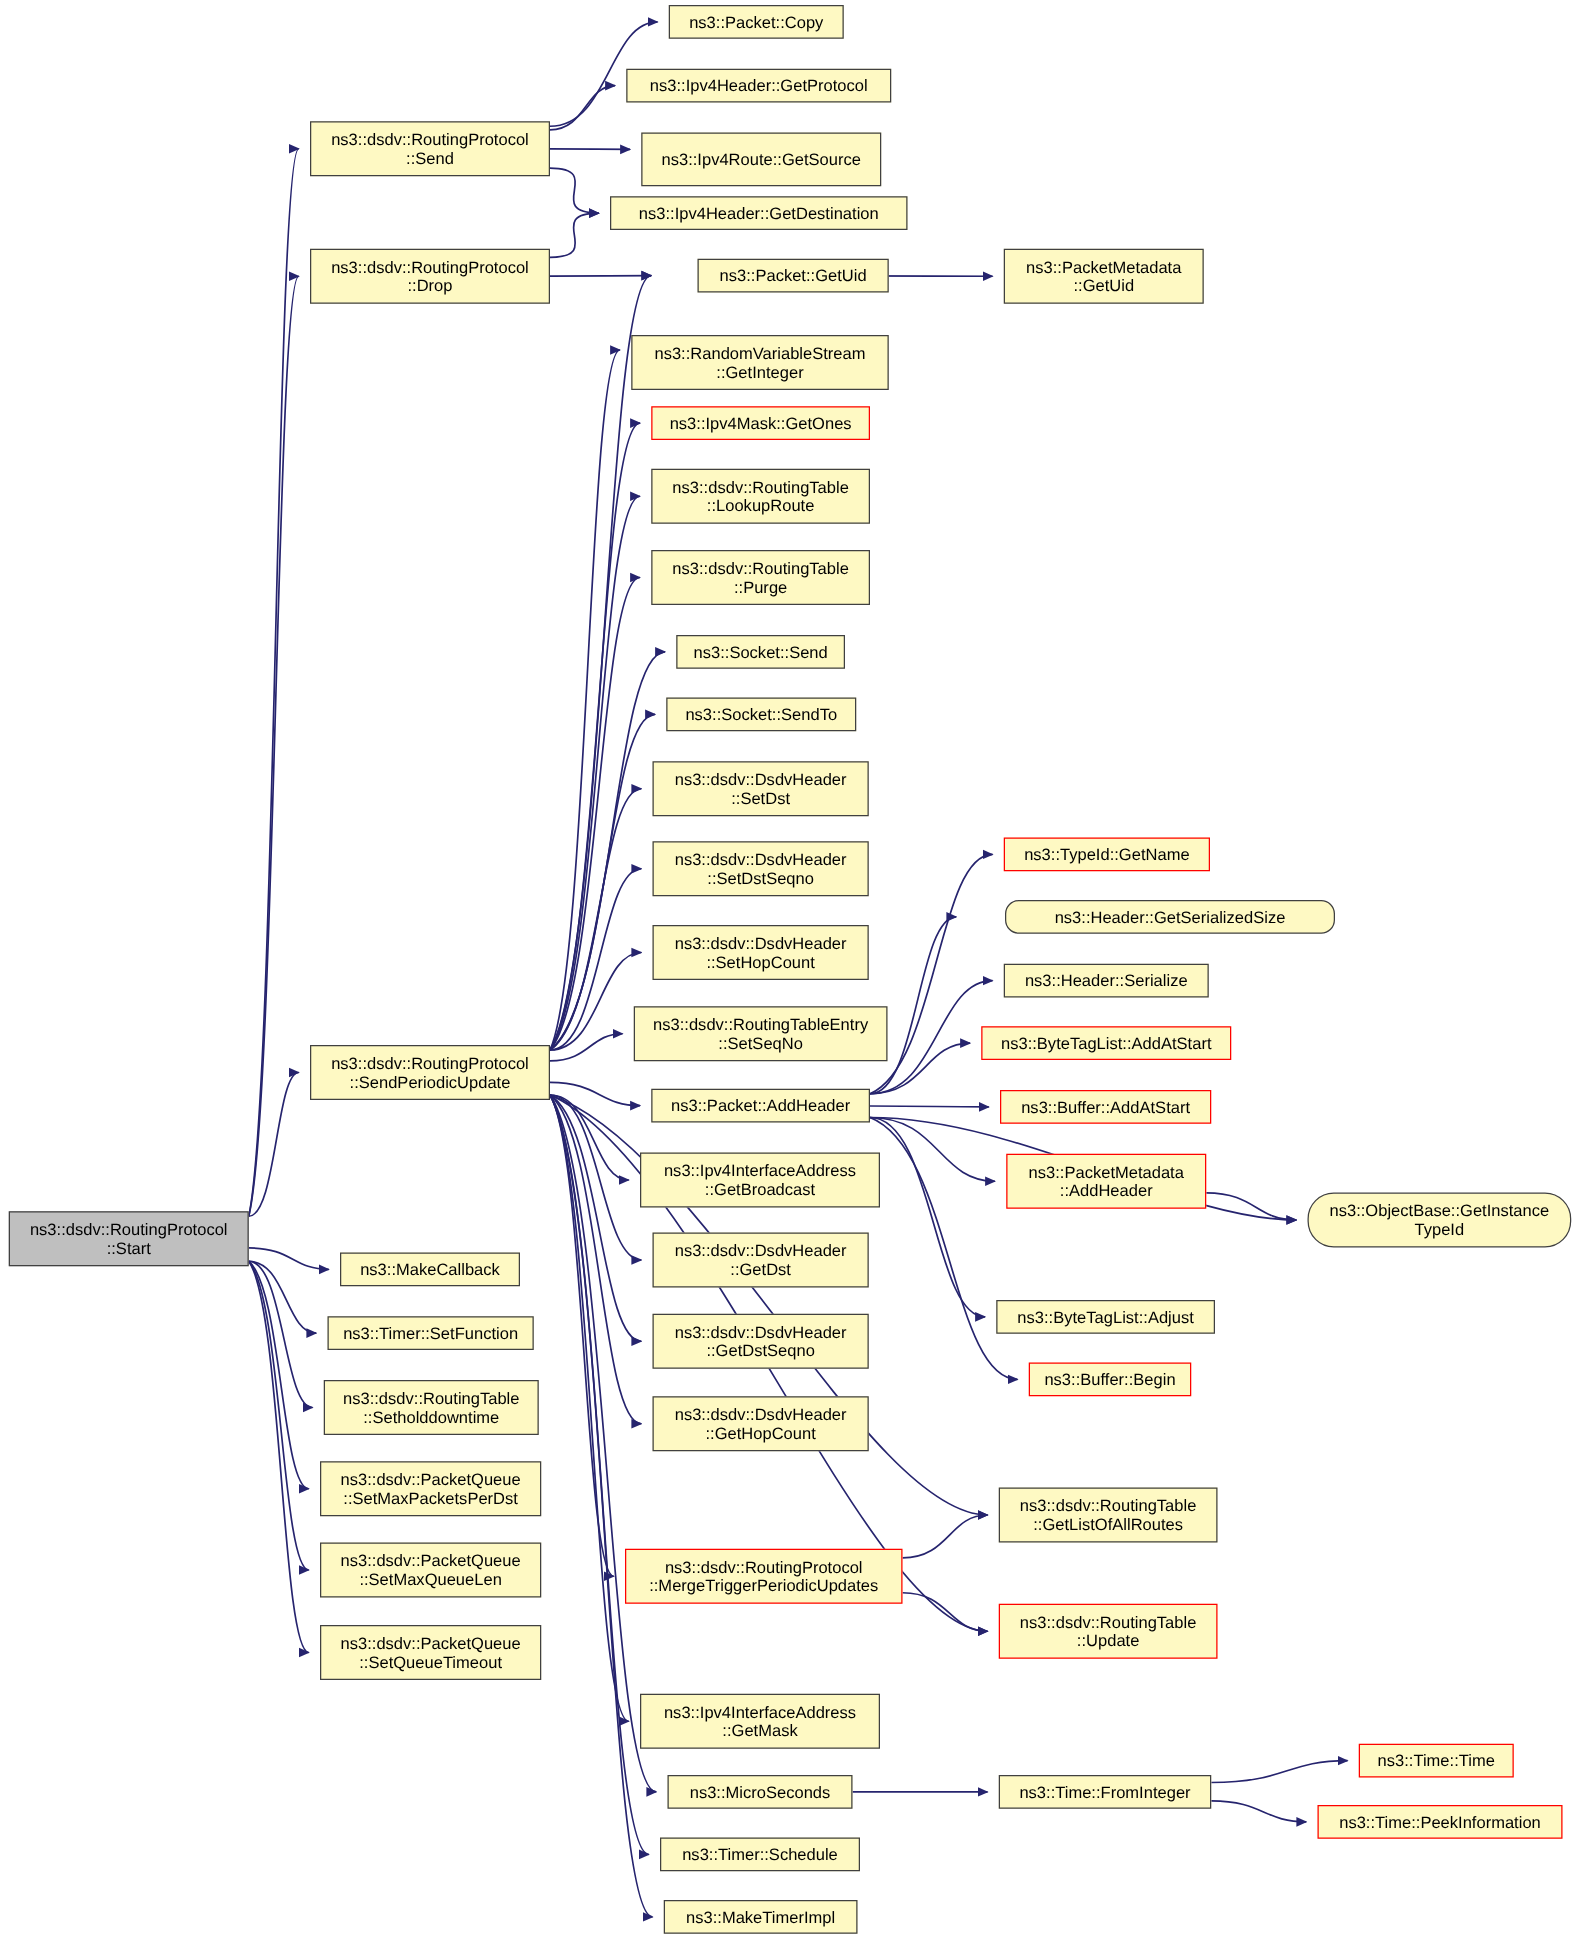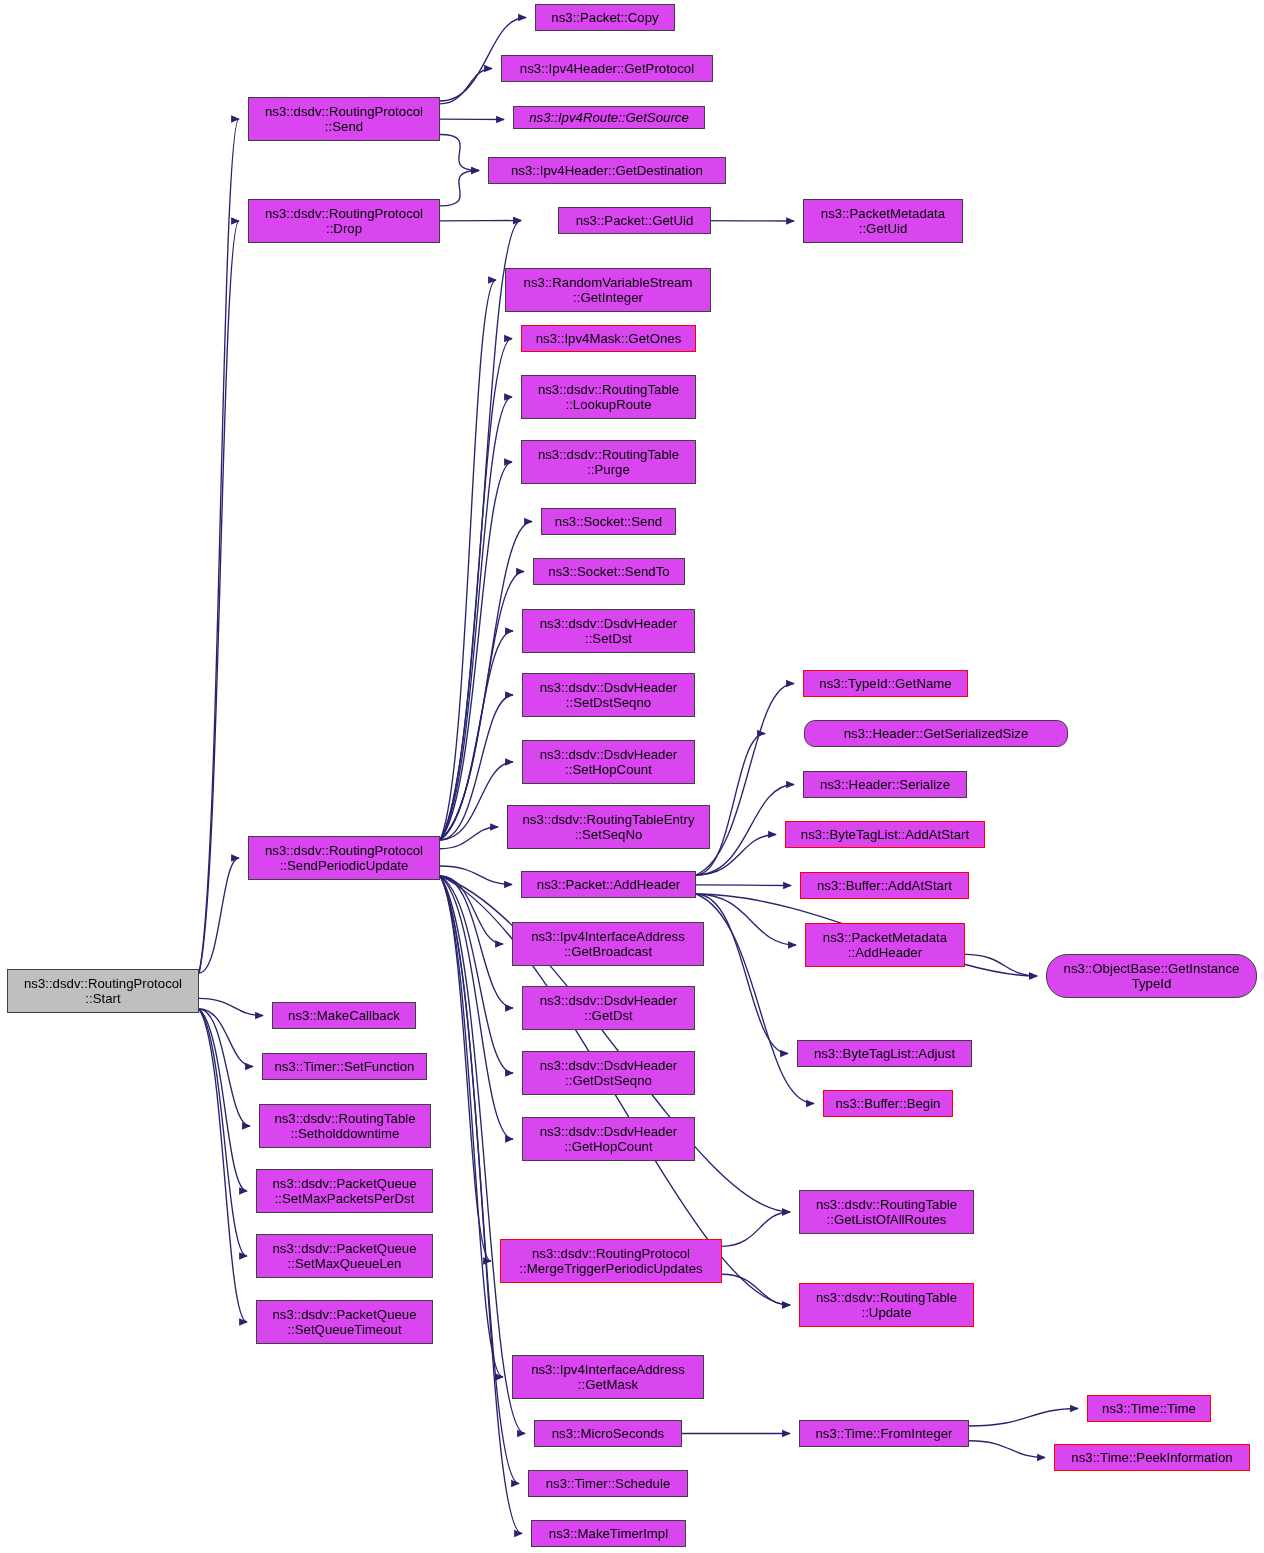--- a/index.html
+++ b/index.html
@@ -26,21 +26,21 @@
     height: 1553px;
     pointer-events: none;
   }
   .node {
     position: absolute;
     box-sizing: border-box;
     display: flex;
     align-items: center;
     justify-content: center;
     text-align: center;
-    background: #d946ef;
+    background: #fef9c3;
     border: 1px solid #404040;
     color: #000000;
     font-size: 13.2px;
     line-height: 15.5px;
     letter-spacing: 0.02px;
     white-space: pre-line;
     z-index: 2;
     padding: 0 3px;
   }
   .node.red {
@@ -116,21 +116,21 @@
         <path d="M 682 1433.5 C 741.4 1433.5, 741.4 1433.5, 790 1433.5" marker-end="url(#arrow)"></path>
         <path d="M 969 1426 C 1028.95 1426, 1028.95 1408.5, 1078 1408.5" marker-end="url(#arrow)"></path>
         <path d="M 969 1440.7 C 1010.8 1440.7, 1010.8 1457.5, 1045 1457.5" marker-end="url(#arrow)"></path>
       </g>
   </svg>
   <div id="node-layer">
       <div class="node" style="left: 248px; top: 97px; width: 192px; height: 44px;">ns3::dsdv::RoutingProtocol
 ::Send</div>
       <div class="node" style="left: 535px; top: 4px; width: 140px; height: 27px;">ns3::Packet::Copy</div>
       <div class="node" style="left: 501px; top: 55px; width: 212px; height: 27px;">ns3::Ipv4Header::GetProtocol</div>
-      <div class="node" style="left: 513px; top: 106px; width: 192px; height: 23px; font-style: italic;">ns3::Ipv4Route::GetSource</div>
+      <div class="node" style="left: 513px; top: 106px; width: 192px; height: 43px;">ns3::Ipv4Route::GetSource</div>
       <div class="node" style="left: 488px; top: 157px; width: 238px; height: 27px;">ns3::Ipv4Header::GetDestination</div>
       <div class="node" style="left: 248px; top: 199px; width: 192px; height: 44px;">ns3::dsdv::RoutingProtocol
 ::Drop</div>
       <div class="node" style="left: 558px; top: 207px; width: 153px; height: 27px;">ns3::Packet::GetUid</div>
       <div class="node" style="left: 803px; top: 199px; width: 160px; height: 44px;">ns3::PacketMetadata
 ::GetUid</div>
       <div class="node" style="left: 505px; top: 268px; width: 206px; height: 44px;">ns3::RandomVariableStream
 ::GetInteger</div>
       <div class="node red" style="left: 521px; top: 325px; width: 175px; height: 27px;">ns3::Ipv4Mask::GetOnes</div>
       <div class="node" style="left: 521px; top: 375px; width: 175px; height: 44px;">ns3::dsdv::RoutingTable

